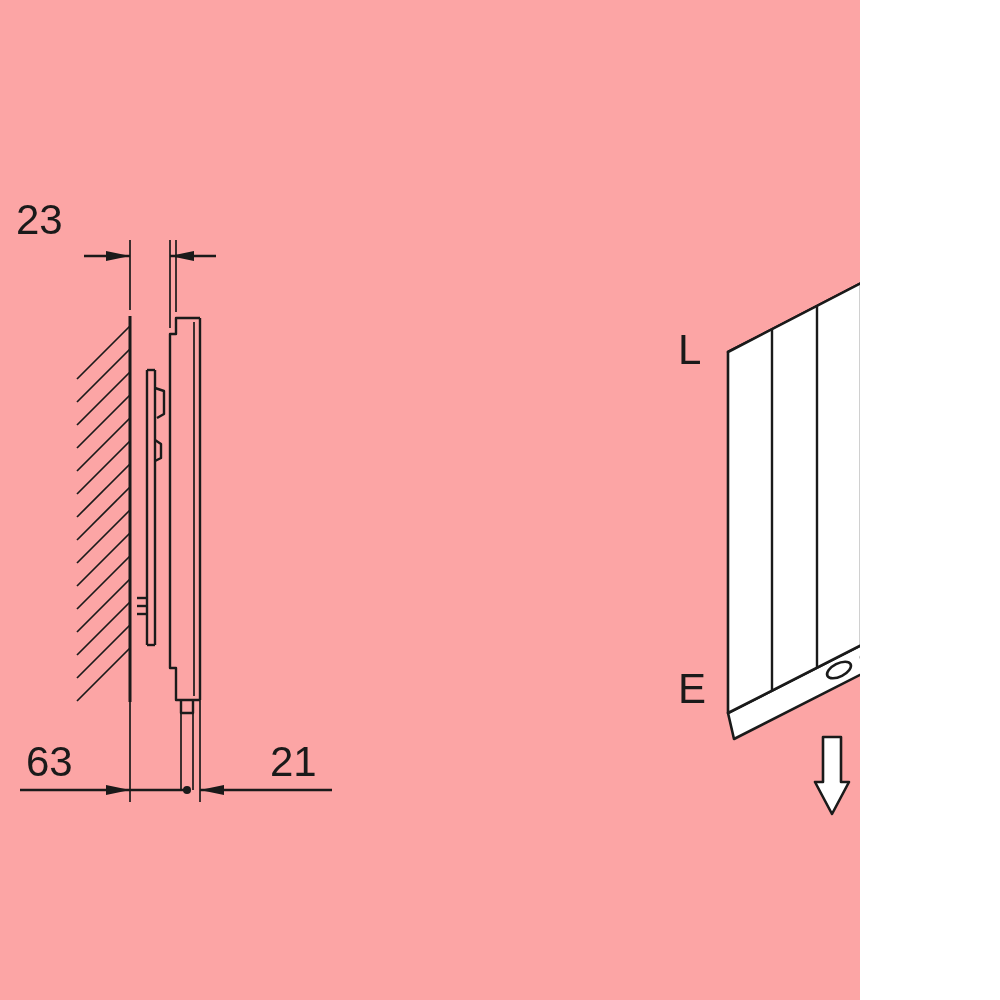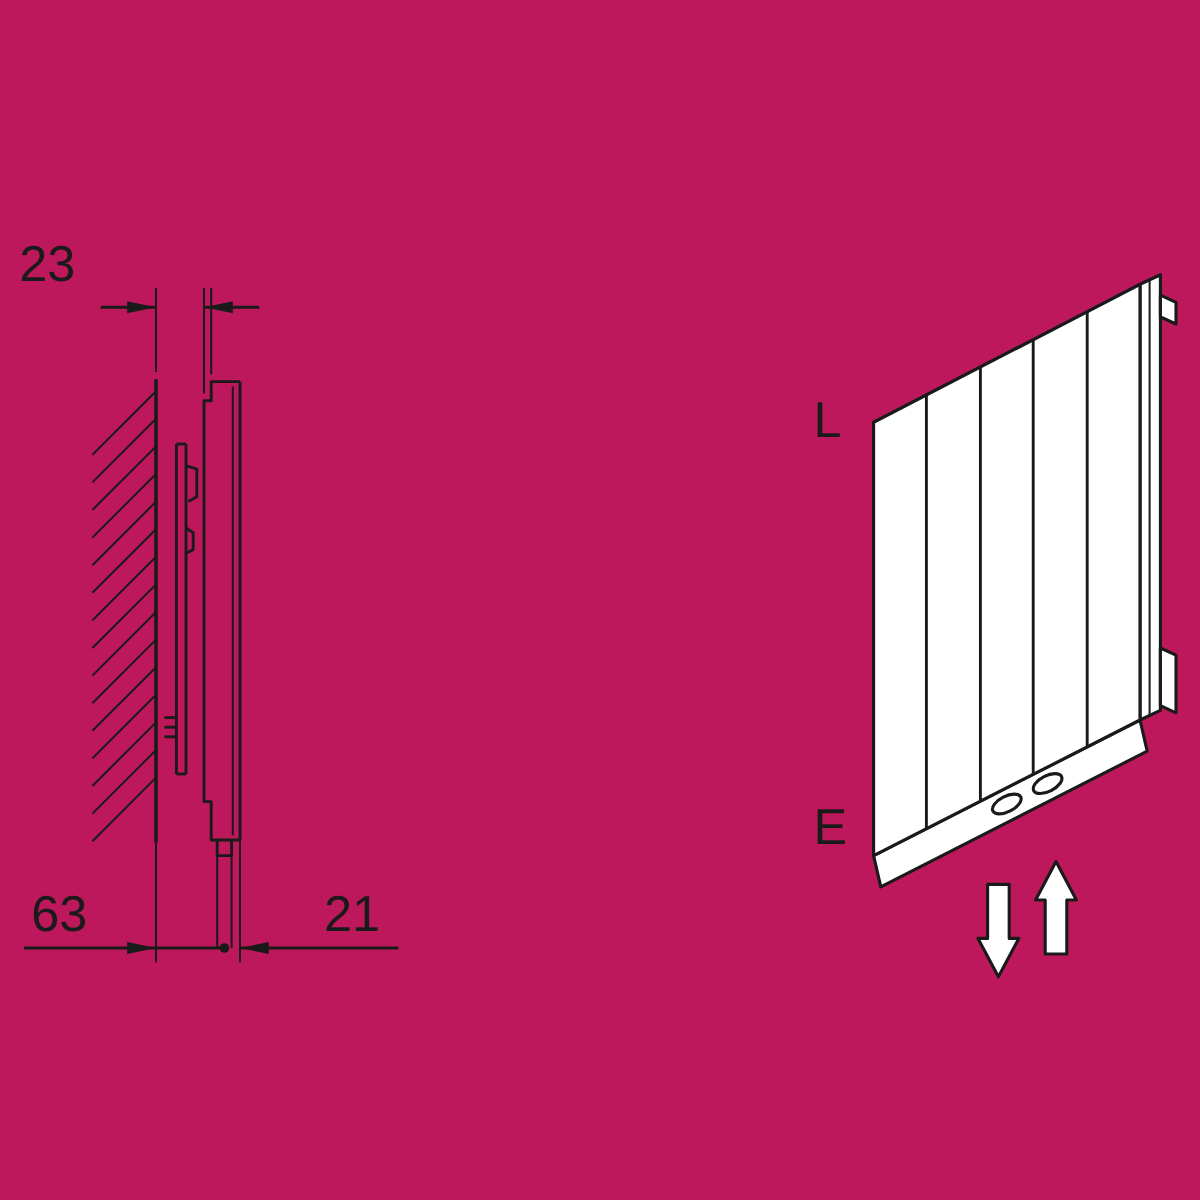--- a/index.html
+++ b/index.html
@@ -1,16 +1,16 @@
 <!DOCTYPE html>
 <html><head>
 <meta charset="utf-8">
 <style>
   html, body { margin: 0; padding: 0; background: #ffffff; }
-  .page { width: 1000px; height: 1000px; position: relative; background: #be185d; overflow: hidden; }
+  .page { width: 860px; height: 1000px; position: relative; background: #fca5a5; overflow: hidden; }
   svg { display: block; }
   .stroke { stroke: #1a1a1a; fill: none; stroke-width: 2.4; stroke-linejoin: round; stroke-linecap: butt; }
   .thick { stroke-width: 3; }
   .thin  { stroke-width: 1.7; }
   .hatch { stroke-width: 1.7; }
   .face  { fill: #ffffff; stroke: #1a1a1a; stroke-width: 2.6; stroke-linejoin: round; }
   .solid { fill: #1a1a1a; stroke: none; }
   text.dim, text.lbl {
     font-family: "Liberation Sans", sans-serif;
     font-size: 42px;

